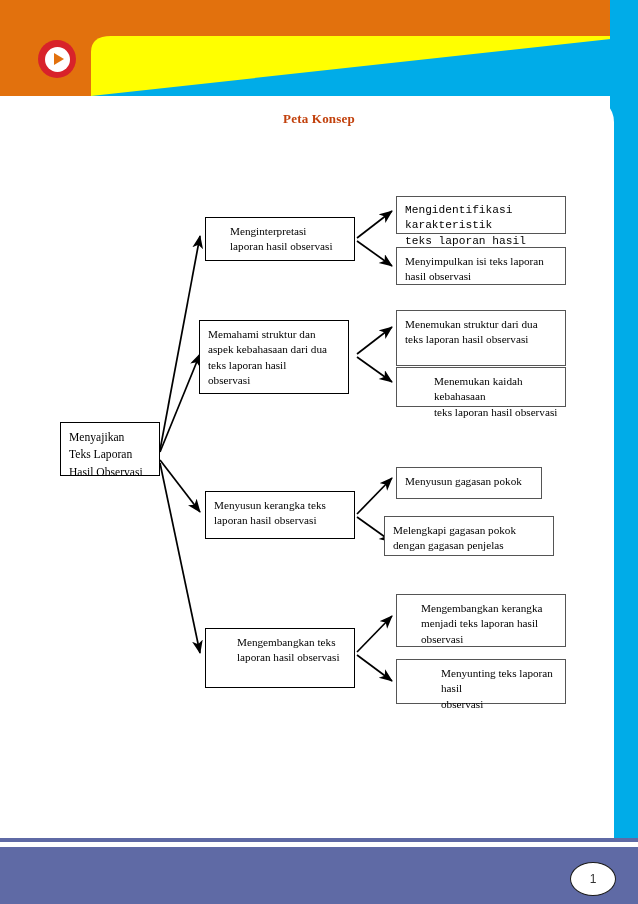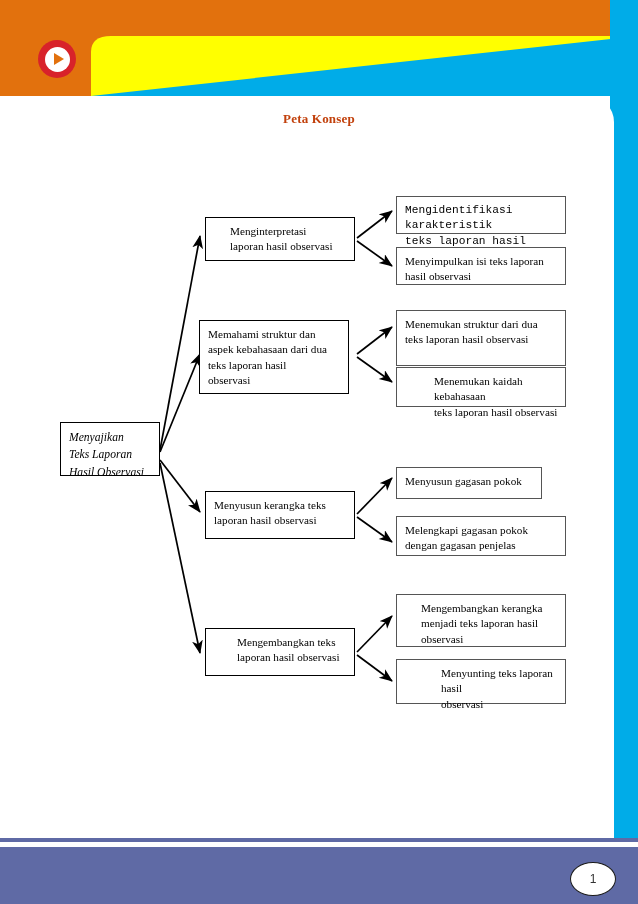--- a/index.html
+++ b/index.html
@@ -123,21 +123,21 @@
 
   .node {
     position: absolute;
     border: 1px solid #000;
     background: #ffffff;
     font-size: 11.2px;
     line-height: 1.38;
     color: #000;
     padding: 6px 7px 5px 8px;
   }
-  .node.root { font-size: 11.6px; line-height: 1.5; font-style: italic; }
+  .node.root { font-size: 11.6px; line-height: 1.5; }
   .node.leaf { border-color: #555; }
   .node span { display: block; white-space: pre-line; }
 </style>
 </head>
 <body>
 
 <div id="page">
 
   <div class="hdr-orange"></div>
 
@@ -202,21 +202,21 @@
 aspek kebahasaan  dari dua
 teks laporan  hasil
 observasi</span>
   </div>
 
   <div class="node" style="left:205px; top:491px; width:150px; height:48px;">
     <span>Menyusun  kerangka teks
 laporan hasil  observasi</span>
   </div>
 
-  <div class="node" style="left:205px; top:628px; width:150px; height:48px;padding-left:31px;">
+  <div class="node" style="left:205px; top:628px; width:150px; height:60px;padding-left:31px;">
     <span>Mengembangkan  teks
 laporan hasil observasi</span>
   </div>
 
   <div class="node leaf" style="left:396px; top:196px; width:170px; height:38px;font-family:Liberation Mono, monospace;">
     <span>Mengidentifikasi  karakteristik
 teks laporan hasil observasi</span>
   </div>
   <div class="node leaf" style="left:396px; top:247px; width:170px; height:38px;">
     <span>Menyimpulkan  isi  teks laporan
@@ -228,21 +228,21 @@
 teks laporan hasil observasi</span>
   </div>
   <div class="node leaf" style="left:396px; top:367px; width:170px; height:40px;padding-left:37px;">
     <span>Menemukan kaidah kebahasaan
 teks laporan hasil observasi</span>
   </div>
 
   <div class="node leaf" style="left:396px; top:467px; width:146px; height:32px;">
     <span>Menyusun gagasan pokok</span>
   </div>
-  <div class="node leaf" style="left:396px; top:516px; width:170px; height:40px;">
+  <div class="node leaf" style="left:384px; top:516px; width:170px; height:40px;">
     <span>Melengkapi  gagasan pokok
 dengan gagasan penjelas</span>
   </div>
 
   <div class="node leaf" style="left:396px; top:594px; width:170px; height:53px;padding-left:24px;">
     <span>Mengembangkan kerangka
 menjadi teks laporan hasil
 observasi</span>
   </div>
   <div class="node leaf" style="left:396px; top:659px; width:170px; height:45px;padding-left:44px;">

